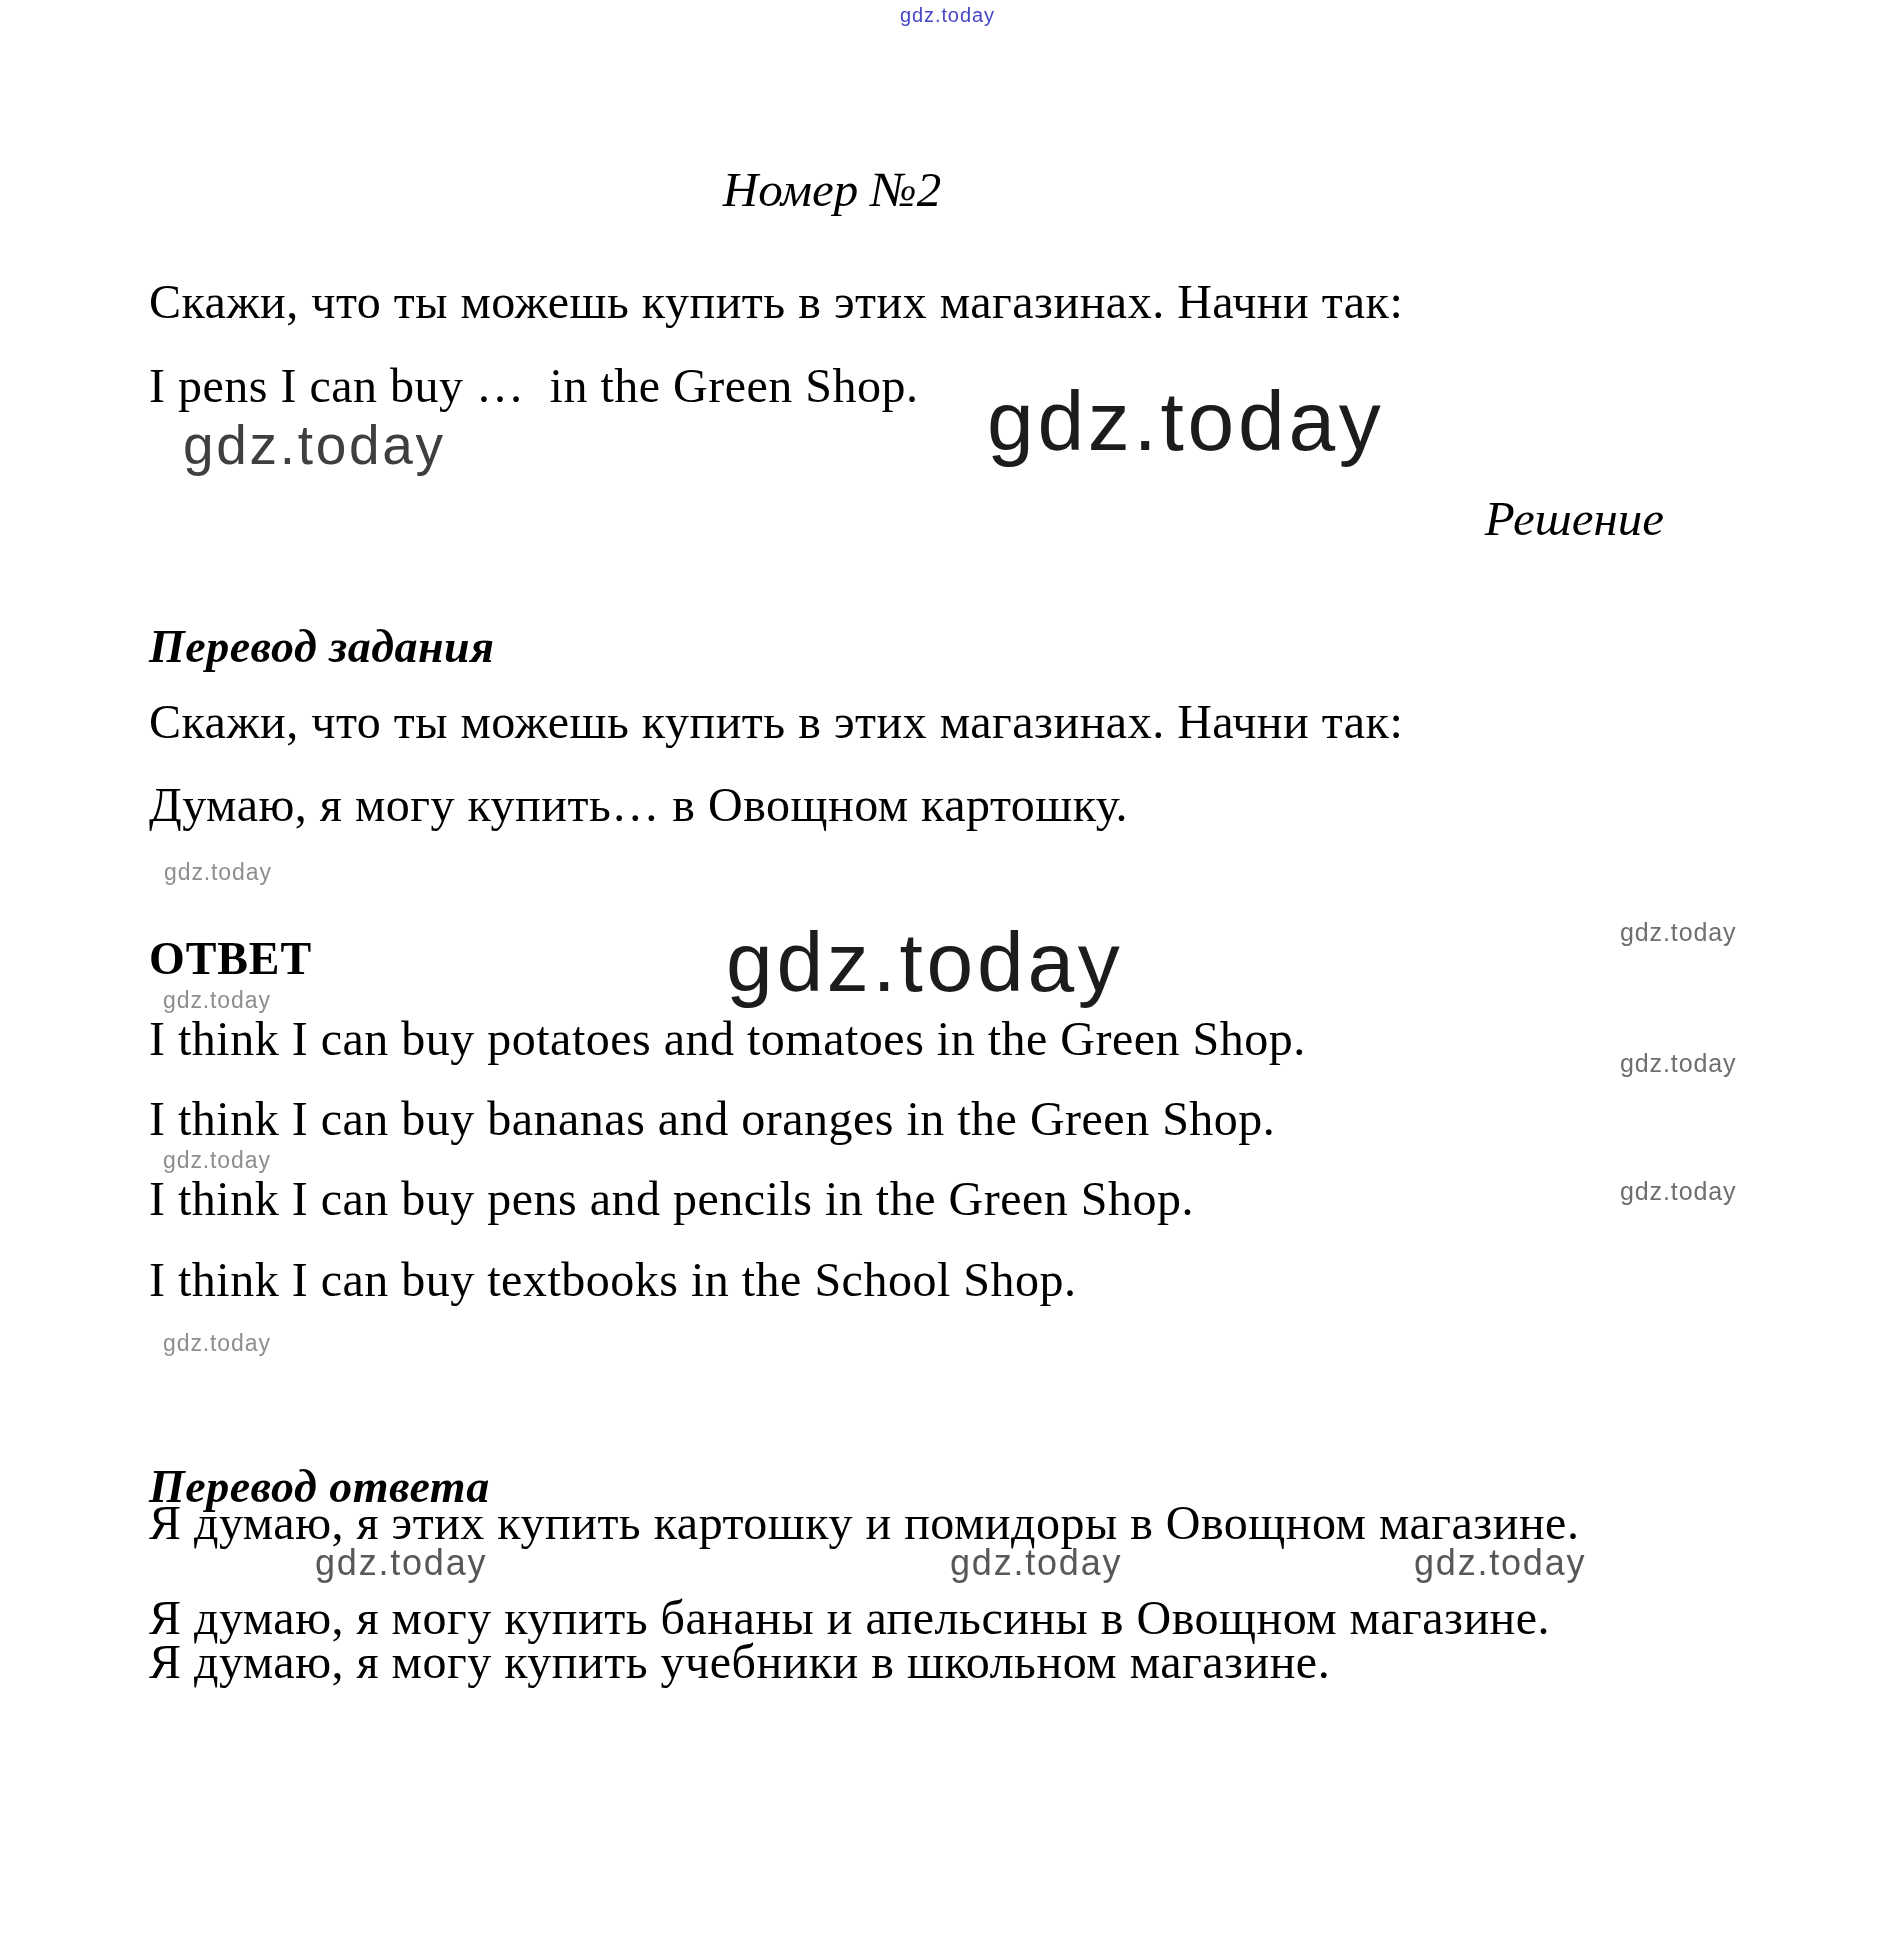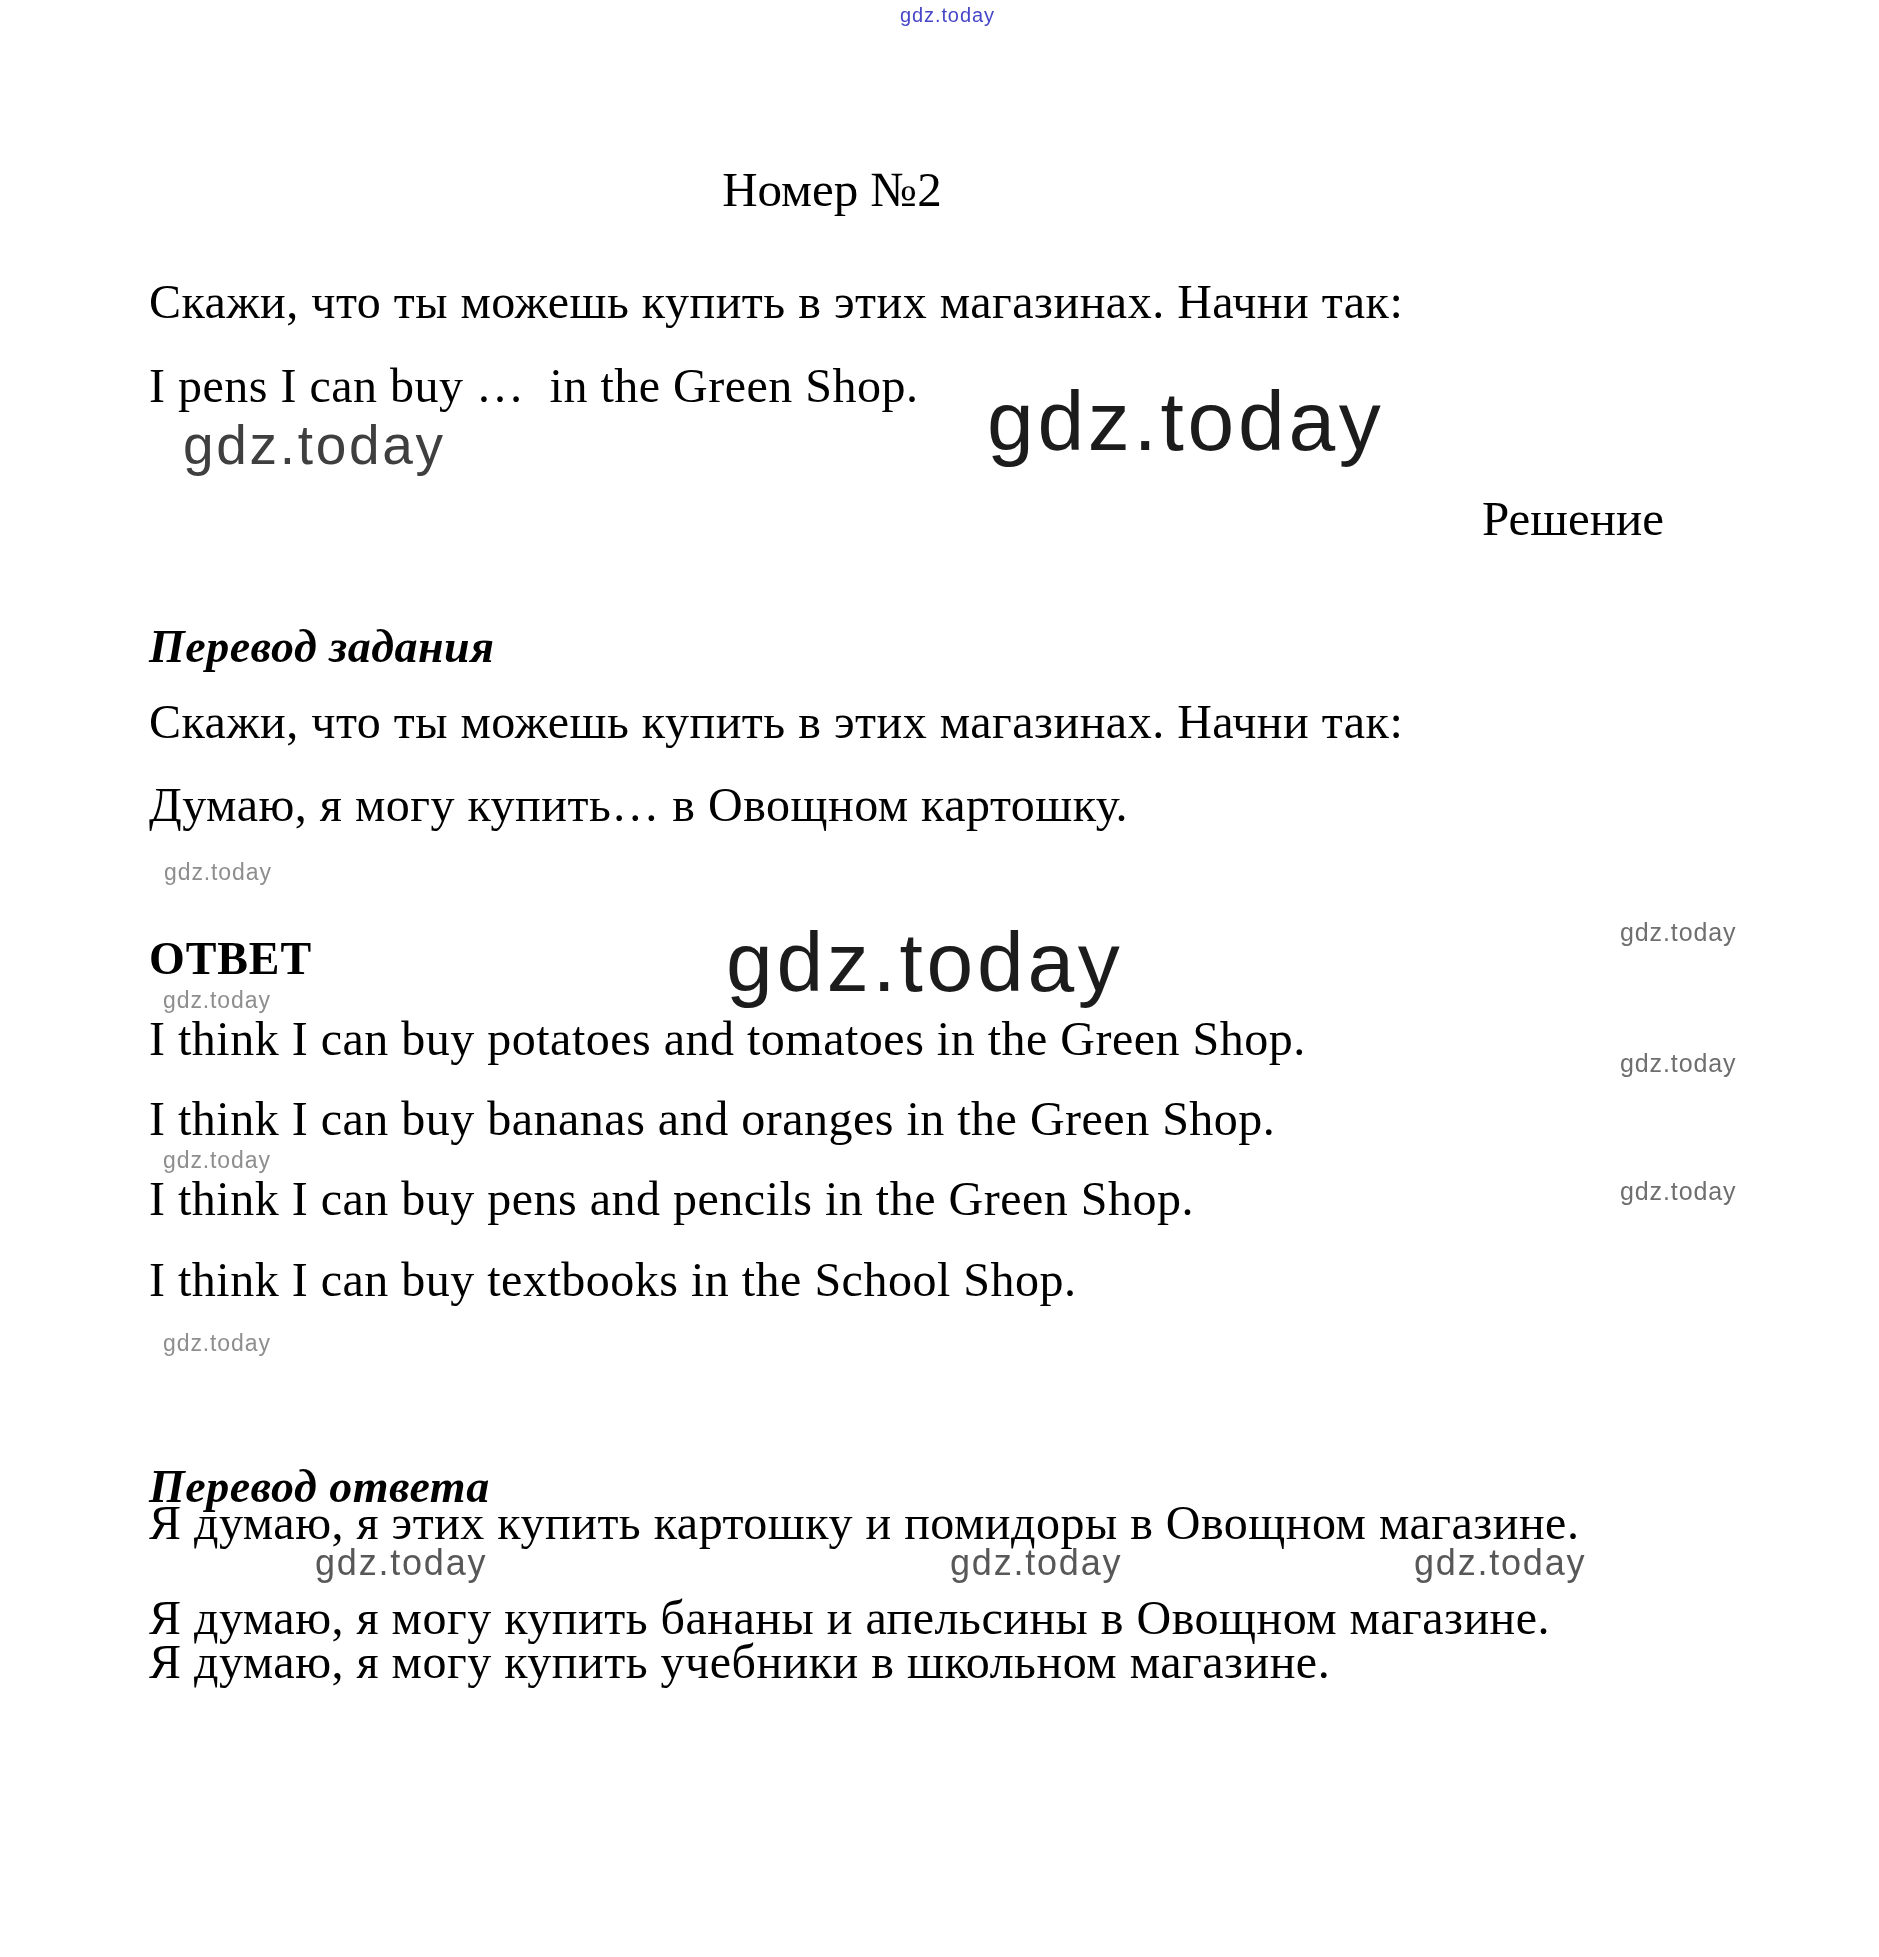--- a/index.html
+++ b/index.html
@@ -7,21 +7,21 @@
     position: relative;
     width: 1880px;
     height: 1957px;
     background: #ffffff;
     overflow: hidden;
     font-family: "Liberation Serif", serif;
     color: #000000;
     border-radius: 28px;
   }
   .abs { position: absolute; white-space: pre; }
-  .center { left: 0; width: 1664px; text-align: center; white-space: pre; }
+  .center { left: 0; width: 1664px; text-align: center; white-space: pre; font-style: italic; }
 
   .title      { font-size: 49px; }
   .body-line  { font-size: 48px; letter-spacing: 0.5px; }
   .ru-line    { font-size: 48px; letter-spacing: 0.5px; }
   .heading-it { font-size: 46px; font-weight: bold; font-style: italic; letter-spacing: 0.5px; }
   .heading-b  { font-size: 46px; font-weight: bold; letter-spacing: 0.9px; }
 
   .wm { font-family: "Liberation Sans", sans-serif; font-weight: 300; }
   .wm-top    { font-size: 20px; color: #4646c8; letter-spacing: 0.9px; }
   .wm-big    { font-size: 84px; color: #1c1c1c; letter-spacing: 3.7px; }

